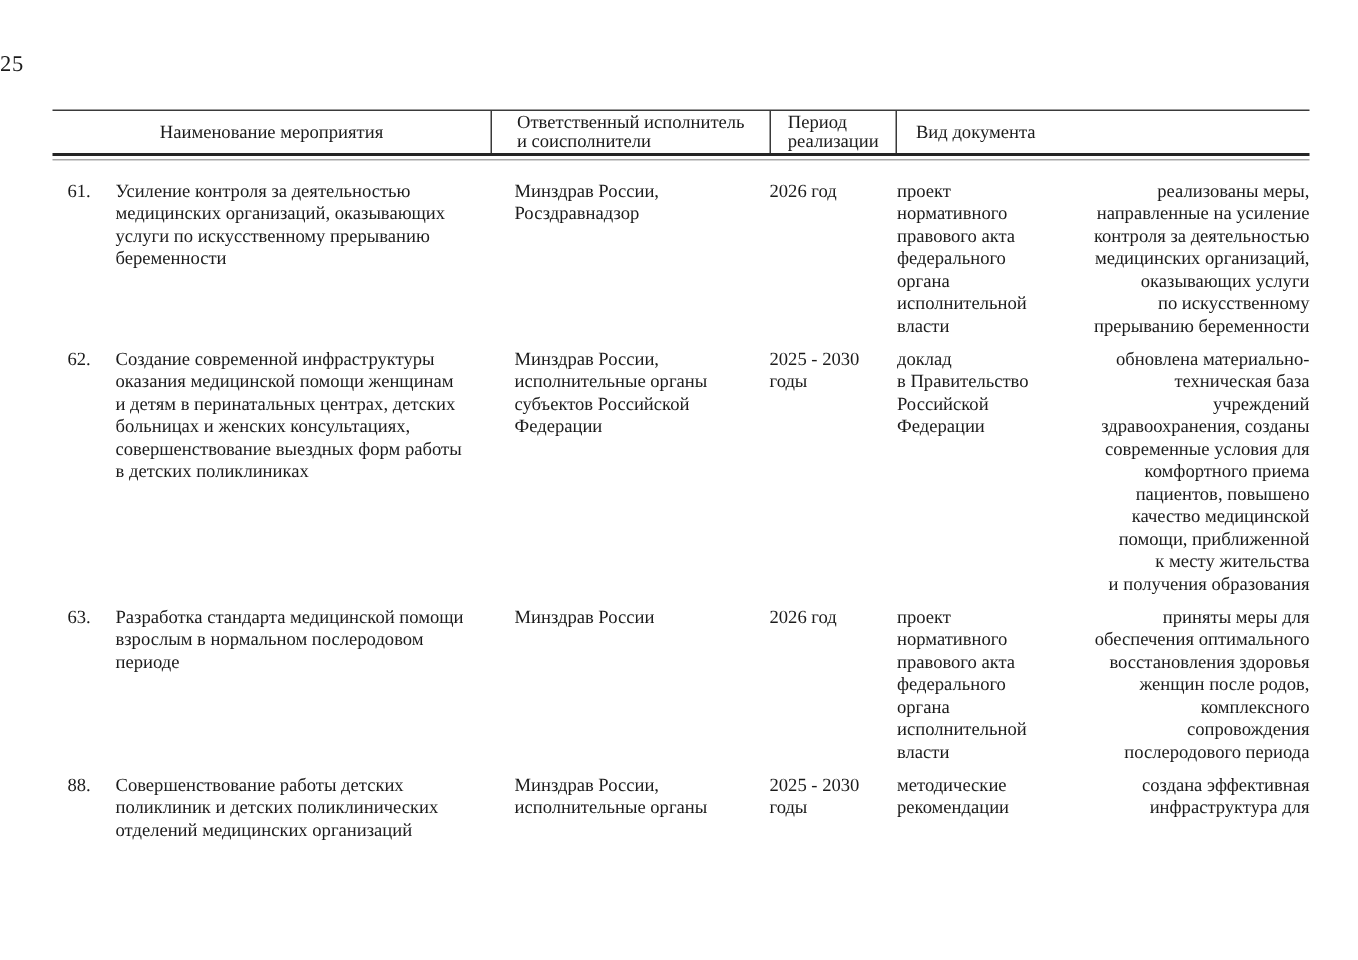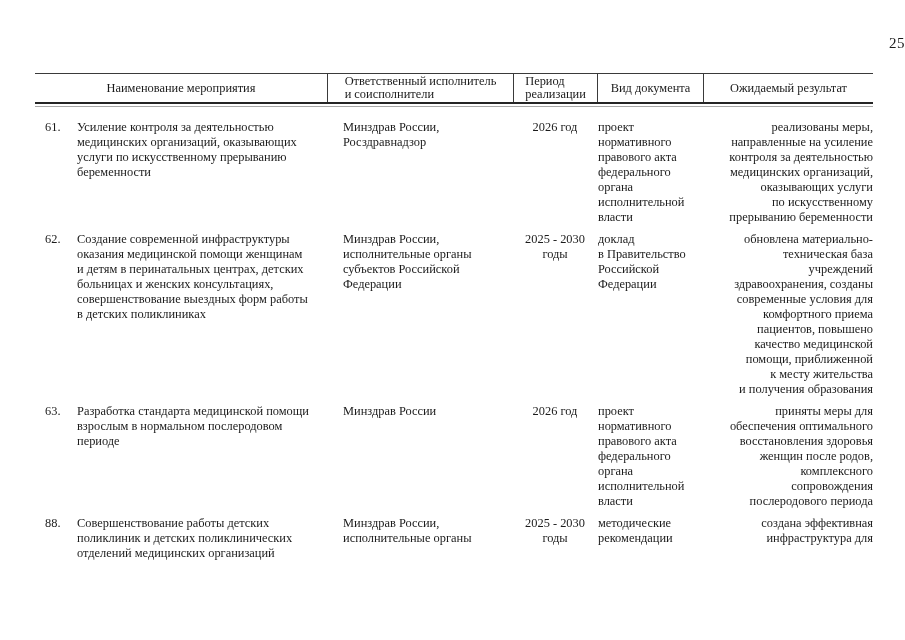--- a/index.html
+++ b/index.html
@@ -5,21 +5,21 @@
   * { margin:0; padding:0; box-sizing:border-box; }
   html, body {
     width:905px; height:640px;
     background:#ffffff;
     font-family:"Liberation Serif", serif;
     color:#1b1b1b;
     overflow:hidden;
   }
   .page-number {
     margin-top:35px;
-    text-align:right;
+    text-align:left;
     font-size:15px;
     letter-spacing:0.5px;
   }
   .doc-table {
     margin-top:21px;
     margin-left:35px;
     width:838px;
   }
   .thead {
     display:grid;
@@ -47,41 +47,40 @@
   .row {
     display:grid;
     grid-template-columns:42px 250px 186px 84px 106px 170px;
     margin-bottom:7px;
     font-size:12.4px;
     line-height:15px;
   }
   .cell { white-space:pre-line;font-family:Liberation Serif, serif; }
   .cell.num      { padding-left:10px; }
   .cell.executor { padding-left:16px; }
-  .cell.period   { text-align:center; }
+  .cell.period   { text-align:left; }
   .cell.doc      { padding-left:1px; }
   .cell.result   { padding-left:5px;text-align:right; }
 </style>
 </head>
 <body>
 
 <div>
 
   <div class="page-number">25</div>
 
   <div class="doc-table">
 
     <div class="thead">
       <div class="th">Наименование мероприятия</div>
       <div class="th">Ответственный исполнитель
 и соисполнители</div>
       <div class="th">Период
 реализации</div>
       <div class="th">Вид документа</div>
-      <div class="th">Ожидаемый результат</div>
     </div>
     <div class="thead-underline"></div>
 
     <div class="tbody">
 
       <div class="row">
         <div class="cell num">61.</div>
         <div class="cell name">Усиление контроля за деятельностью
 медицинских организаций, оказывающих
 услуги по искусственному прерыванию

